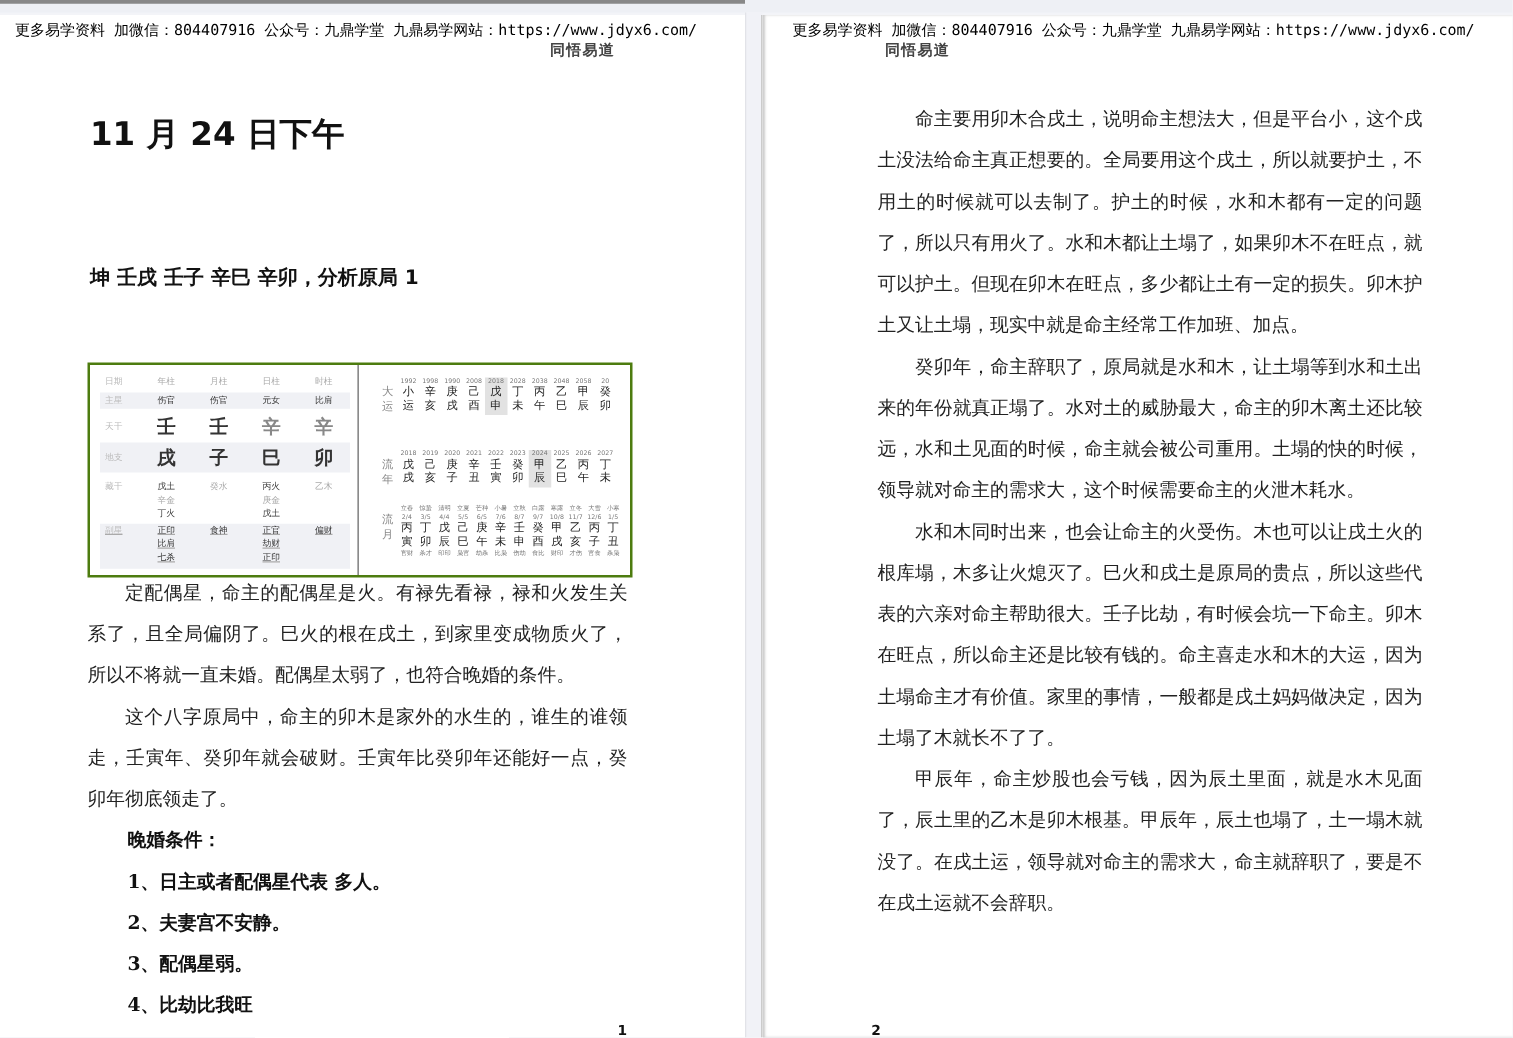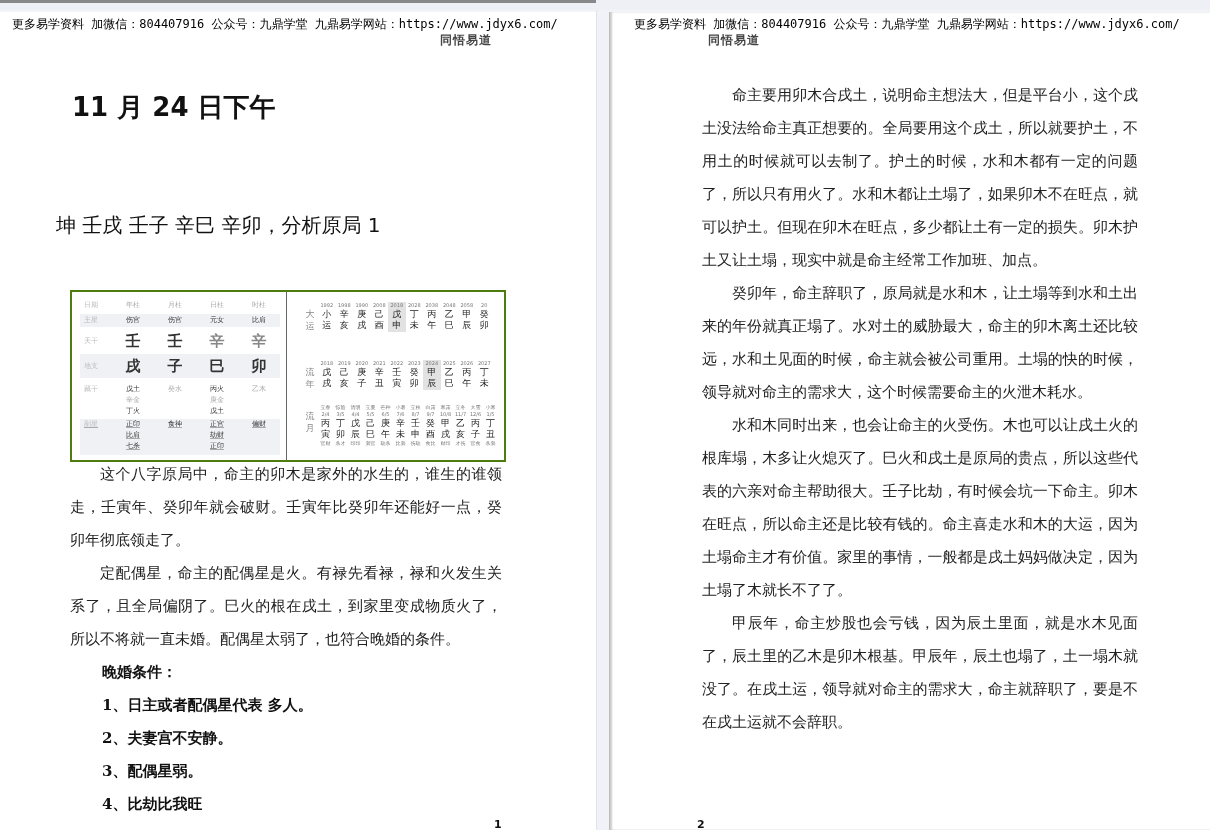--- a/index.html
+++ b/index.html
@@ -6,21 +6,21 @@
   body{width:1210px;height:830px;background:#f3f4f8;position:relative;overflow:hidden;font-family:"DejaVu Sans","Liberation Sans",sans-serif;color:#111;}
   .topbar{position:absolute;left:0;top:0;width:1210px;height:10px;background:#eef0f5;}
   .topbar .dark{position:absolute;left:0;top:0;width:596px;height:3px;background:#888;}
   .page{position:absolute;top:12px;background:#fff;height:818px;overflow:hidden;}
   .page.p1{left:0;width:596px;}
   .page.p2{left:609px;width:601px;border-left:1px solid #bbb;box-shadow:inset 2px 0 2px #ccc;}
   .gutter{position:absolute;left:596px;top:10px;width:13px;height:820px;background:#f1f2f7;border-left:1px solid #e2e3e8;}
   .watermark{position:absolute;font-family:"DejaVu Sans Mono","Liberation Mono",monospace;font-size:12px;white-space:nowrap;color:#000;}
   .subtitle{position:absolute;font-size:12px;font-weight:bold;color:#444;letter-spacing:1px;}
   .h1{position:absolute;left:72px;top:80px;font-size:26px;font-weight:bold;letter-spacing:0;}
-  .h2{position:absolute;left:56px;top:200px;font-size:20px;font-weight:normal;}
+  .h2{position:absolute;left:72px;top:200px;font-size:16px;font-weight:bold;}
   .para{position:absolute;font-family:"DejaVu Serif","Liberation Serif",serif;font-size:15px;line-height:33px;text-align:justify;color:#222;}
   .para p{margin:0;text-indent:2em;}
   .list{position:absolute;font-family:"DejaVu Serif","Liberation Serif",serif;font-size:15px;line-height:33px;}
   .list div{padding-left:30px;}
   .list .bold{font-weight:bold;}
   .pagenum{position:absolute;font-size:11px;font-weight:bold;}
   
   .chart{position:absolute;left:70px;top:290px;width:432px;height:168px;border:2px solid #4d7c0f;background:#fff;}
   .chart .left{position:absolute;left:0;top:0;width:214px;height:168px;border-right:1px solid #666;}
   .chart .right{position:absolute;left:216px;top:0;width:216px;height:168px;padding-left:40px;}
@@ -313,22 +313,22 @@
             <div class="t">1/5</div>
             <div class="g">丁</div>
             <div class="g">丑</div>
             <div class="t">杀枭</div>
           </div>
       </div>
     </div>
   </div>
 
   <div class="para" style="left:70px;top:446px;width:432px;">
+    <p>定配偶星，命主的配偶星是火。有禄先看禄，禄和火发生关系了，且全局偏阴了。巳火的根在戌土，到家里变成物质火了，所以不将就一直未婚。配偶星太弱了，也符合晚婚的条件。</p>
     <p>这个八字原局中，命主的卯木是家外的水生的，谁生的谁领走，壬寅年、癸卯年就会破财。壬寅年比癸卯年还能好一点，癸卯年彻底领走了。</p>
-    <p>定配偶星，命主的配偶星是火。有禄先看禄，禄和火发生关系了，且全局偏阴了。巳火的根在戌土，到家里变成物质火了，所以不将就一直未婚。配偶星太弱了，也符合晚婚的条件。</p>
   </div>
   <div class="list" style="left:72px;top:644px;">
     <div class="bold">晚婚条件：</div>
     <div class="bold">1、日主或者配偶星代表 多人。</div>
     <div class="bold">2、夫妻宫不安静。</div>
     <div class="bold">3、配偶星弱。</div>
     <div class="bold">4、比劫比我旺</div>
   </div>
   <div class="pagenum" style="left:494px;top:806px;">1</div>
 </div>

